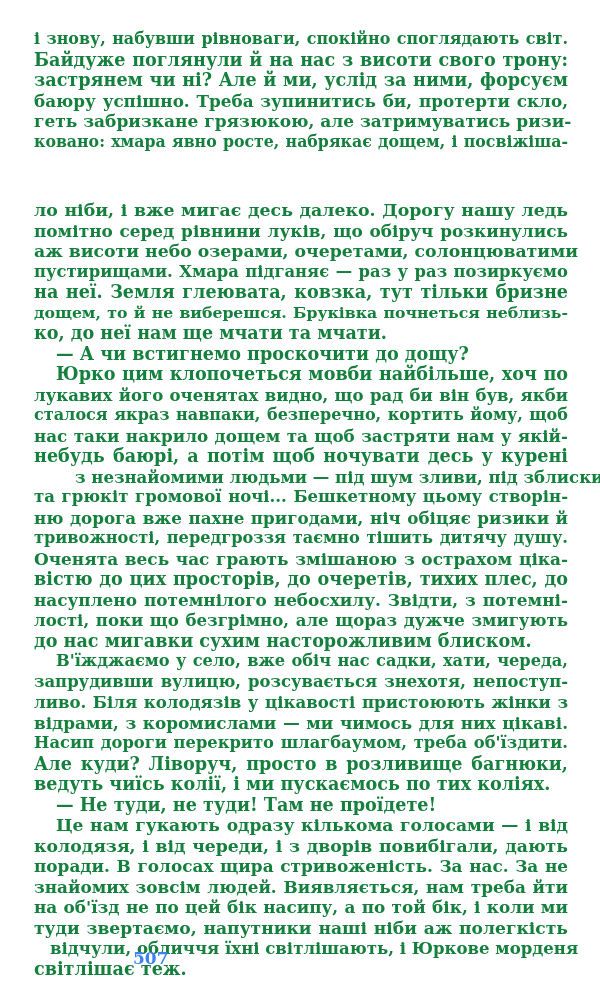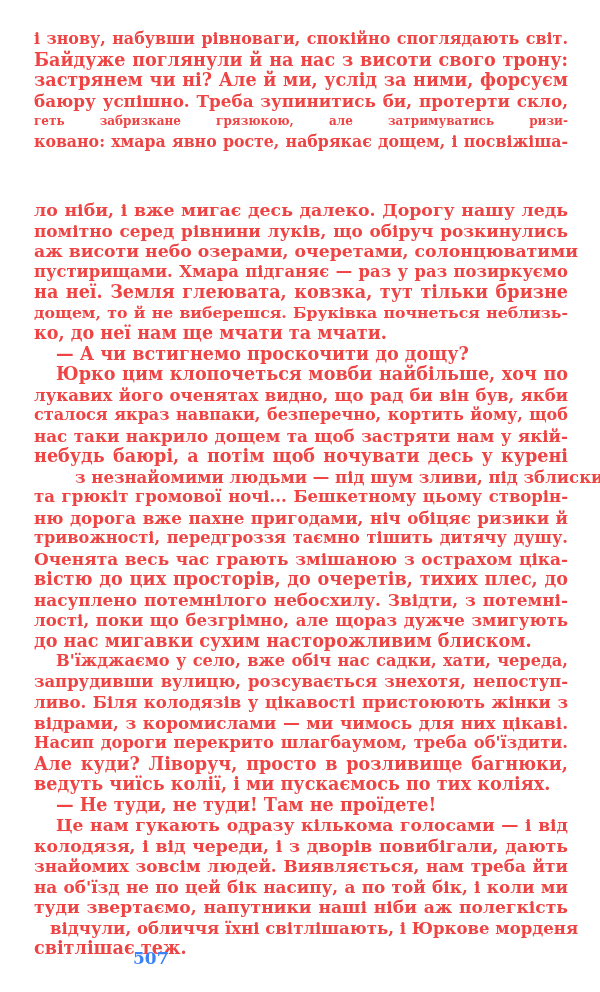--- a/index.html
+++ b/index.html
@@ -20,21 +20,21 @@
       background: #ffffff;
     }
     .text-block {
       position: absolute;
       left: 34px;
       top: 29px;
       width: 534px;
       font-family: "DejaVu Serif", "Liberation Serif", serif;
       font-size: 17.6px;
       line-height: 22.36px;
-      color: #ef4444;
+      color: #15803d;
       font-weight: 600;
     }
     .line {
       display: block;
       white-space: nowrap;
       text-align: justify;
       text-align-last: justify;
       height: 22.36px;
       overflow: visible;
     }
@@ -56,21 +56,21 @@
   </style>
 </head>
 <body>
 
 <div class="page">
   <div class="text-block" id="text-block" style="line-height: 20.5116px;">
       <span class="line" style="height: 20.5116px; font-size: 15.9241px;">і знову, набувши рівноваги, спокійно споглядають світ.</span>
       <span class="line" style="height: 20.5116px;">Байдуже поглянули й на нас з висоти свого трону:</span>
       <span class="line" style="height: 20.5116px;">застрянем чи ні? Але й ми, услід за ними, форсуєм</span>
       <span class="line" style="height: 20.5116px; font-size: 16.8192px;">баюру успішно. Треба зупинитись би, протерти скло,</span>
-      <span class="line" style="height: 20.5116px; font-size: 12px;">геть забризкане грязюкою, але затримуватись ризи-</span>
+      <span class="line" style="height: 20.5116px; font-size: 17px;">геть забризкане грязюкою, але затримуватись ризи-</span>
       <span class="line" style="height: 20.5116px; font-size: 15.7719px;">ковано: хмара явно росте, набрякає дощем, і посвіжіша-</span>
       <span class="line" style="height: 20.5116px; font-size: 17.3307px; margin-top: 48px;">ло ніби, і вже мигає десь далеко. Дорогу нашу ледь</span>
       <span class="line" style="height: 20.5116px; font-size: 16.884px;">помітно серед рівнини луків, що обіруч розкинулись</span>
       <span class="line" style="height: 20.5116px; font-size: 17.2934px;">аж висоти небо озерами, очеретами, солонцюватими</span>
       <span class="line" style="height: 20.5116px; font-size: 16.3918px;">пустирищами. Хмара підганяє — раз у раз позиркуємо</span>
       <span class="line" style="height: 20.5116px;">на неї. Земля глеювата, ковзка, тут тільки бризне</span>
       <span class="line" style="height: 20.5116px; font-size: 15.7078px;">дощем, то й не виберешся. Бруківка почнеться неблизь-</span>
       <span class="line last" style="height: 20.5116px;">ко, до неї нам ще мчати та мчати.</span>
       <span class="line indent last" style="height: 20.5116px;">— А чи встигнемо проскочити до дощу?</span>
       <span class="line indent" style="height: 20.5116px;">Юрко цим клопочеться мовби найбільше, хоч по</span>
@@ -90,20 +90,21 @@
       <span class="line indent" style="height: 20.5116px; font-size: 16.2354px;">В'їжджаємо у село, вже обіч нас садки, хати, череда,</span>
       <span class="line" style="height: 20.5116px; font-size: 16.4371px;">запрудивши вулицю, розсувається знехотя, непоступ-</span>
       <span class="line" style="height: 20.5116px; font-size: 16.5826px;">ливо. Біля колодязів у цікавості пристоюють жінки з</span>
       <span class="line" style="height: 20.5116px; font-size: 16.8382px;">відрами, з коромислами — ми чимось для них цікаві.</span>
       <span class="line" style="height: 20.5116px; font-size: 16.3133px;">Насип дороги перекрито шлагбаумом, треба об'їздити.</span>
       <span class="line" style="height: 20.5116px;">Але куди? Ліворуч, просто в розливище багнюки,</span>
       <span class="line last" style="height: 20.5116px;">ведуть чиїсь колії, і ми пускаємось по тих коліях.</span>
       <span class="line indent last" style="height: 20.5116px;">— Не туди, не туди! Там не проїдете!</span>
       <span class="line indent" style="height: 20.5116px; font-size: 17.1451px;">Це нам гукають одразу кількома голосами — і від</span>
       <span class="line" style="height: 20.5116px; font-size: 17.2519px;">колодязя, і від череди, і з дворів повибігали, дають</span>
+      <span class="line" style="height: 20.5116px; font-size: 16.8979px;">поради. В голосах щира стривоженість. За нас. За не</span>
       <span class="line" style="height: 20.5116px; font-size: 16.8468px;">знайомих зовсім людей. Виявляється, нам треба йти</span>
       <span class="line" style="height: 20.5116px; font-size: 16.8678px;">на об'їзд не по цей бік насипу, а по той бік, і коли ми</span>
       <span class="line" style="height: 20.5116px; font-size: 17.1313px;">туди звертаємо, напутники наші ніби аж полегкість</span>
       <span class="line" style="height: 20.5116px; font-size: 16.5545px; margin-left: 16px;">відчули, обличчя їхні світлішають, і Юркове морденя</span>
       <span class="line last" style="height: 20.5116px;">світлішає теж.</span>
     </div>
   <div class="page-number">507</div>
 </div>
 
 </body></html>

